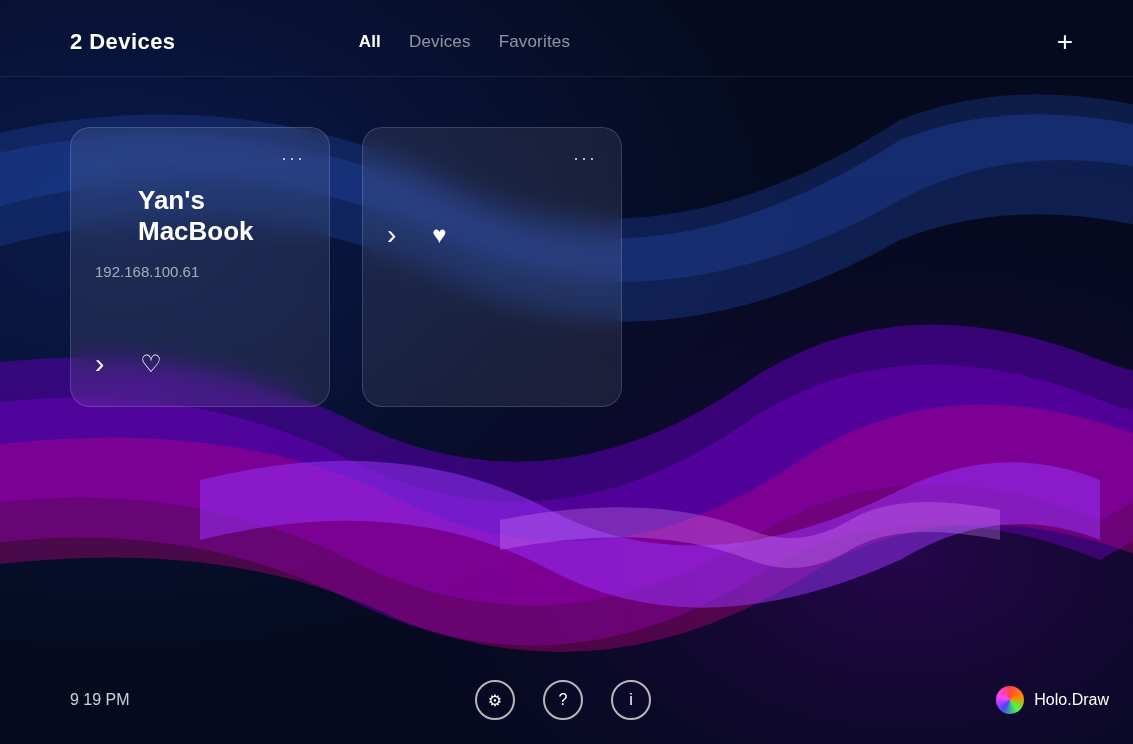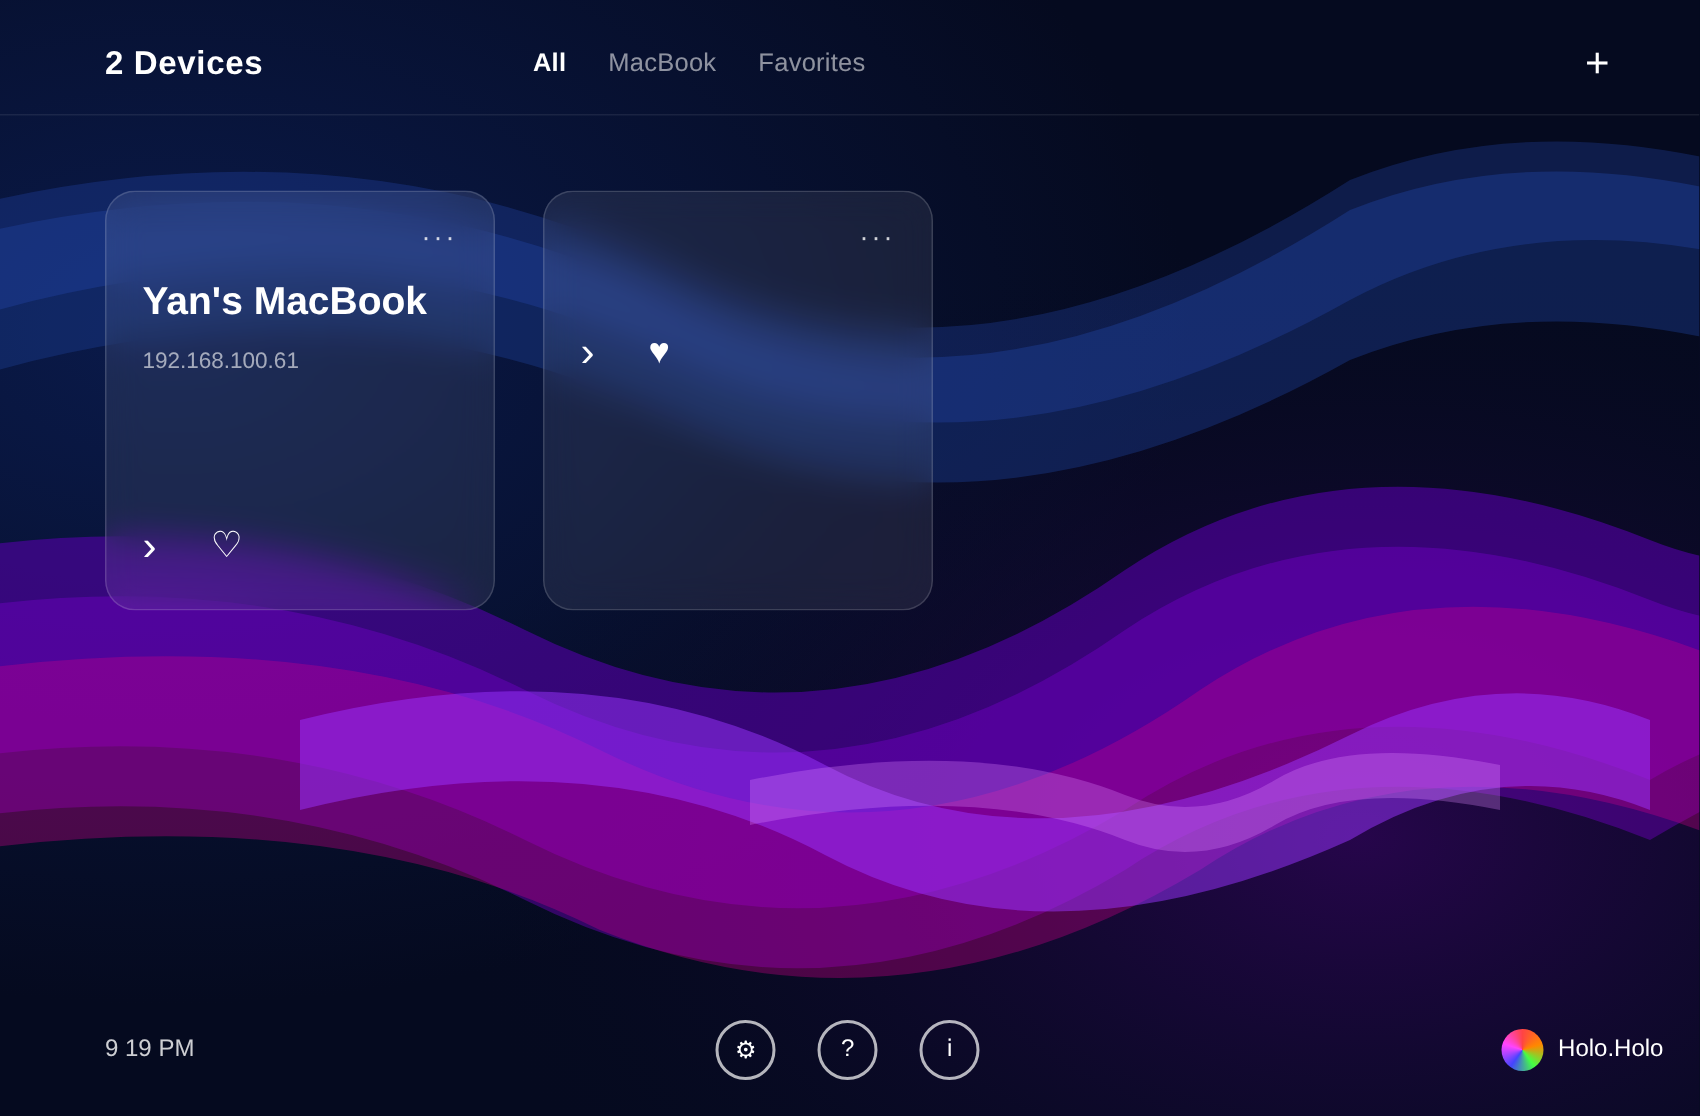--- a/index.html
+++ b/index.html
@@ -108,20 +108,21 @@
       letter-spacing: 2px;
       cursor: pointer;
     }
 
     .card-name {
       color: white;
       font-size: 26px;
       font-weight: 700;
       line-height: 1.2;
       margin-bottom: 16px;
+      margin-left: 43px;
     }
 
     .card-ip {
       color: rgba(255,255,255,0.6);
       font-size: 15px;
       font-weight: 400;
       margin-bottom: auto;
     }
 
     .card-actions {
@@ -230,21 +231,21 @@
     <path d="M200 480 Q400 430 550 510 Q700 590 900 490 Q1000 440 1100 480 L1100 540 Q1000 500 900 560 Q700 650 550 570 Q400 490 200 540 Z" fill="#9933ff" opacity="0.5"></path>
 
     <path d="M500 520 Q650 490 750 530 Q800 550 850 520 Q900 490 1000 510 L1000 540 Q900 520 850 550 Q800 580 750 560 Q650 520 500 550 Z" fill="#dd88ff" opacity="0.3"></path>
   </svg>
 </div>
 
 <div class="header">
   <span class="header-title">2 Devices</span>
   <nav class="header-nav">
     <span class="nav-item active">All</span>
-    <span class="nav-item">MacBook</span>
+    <span class="nav-item">Devices</span>
     <span class="nav-item">Favorites</span>
   </nav>
   <span class="add-btn">+</span>
 </div>
 
 <div class="main-content">
 
   <div class="device-card">
     <div class="card-menu">
       <span class="dots-icon">···</span>
@@ -279,15 +280,15 @@
     <button class="footer-icon-btn">
       <span>?</span>
     </button>
     <button class="footer-icon-btn">
       <span>i</span>
     </button>
   </div>
 
   <div class="app-brand">
     <div class="brand-logo"></div>
-    <span>Holo.Holo</span>
+    <span>Holo.Draw</span>
   </div>
 </div>
 
 </body></html>

